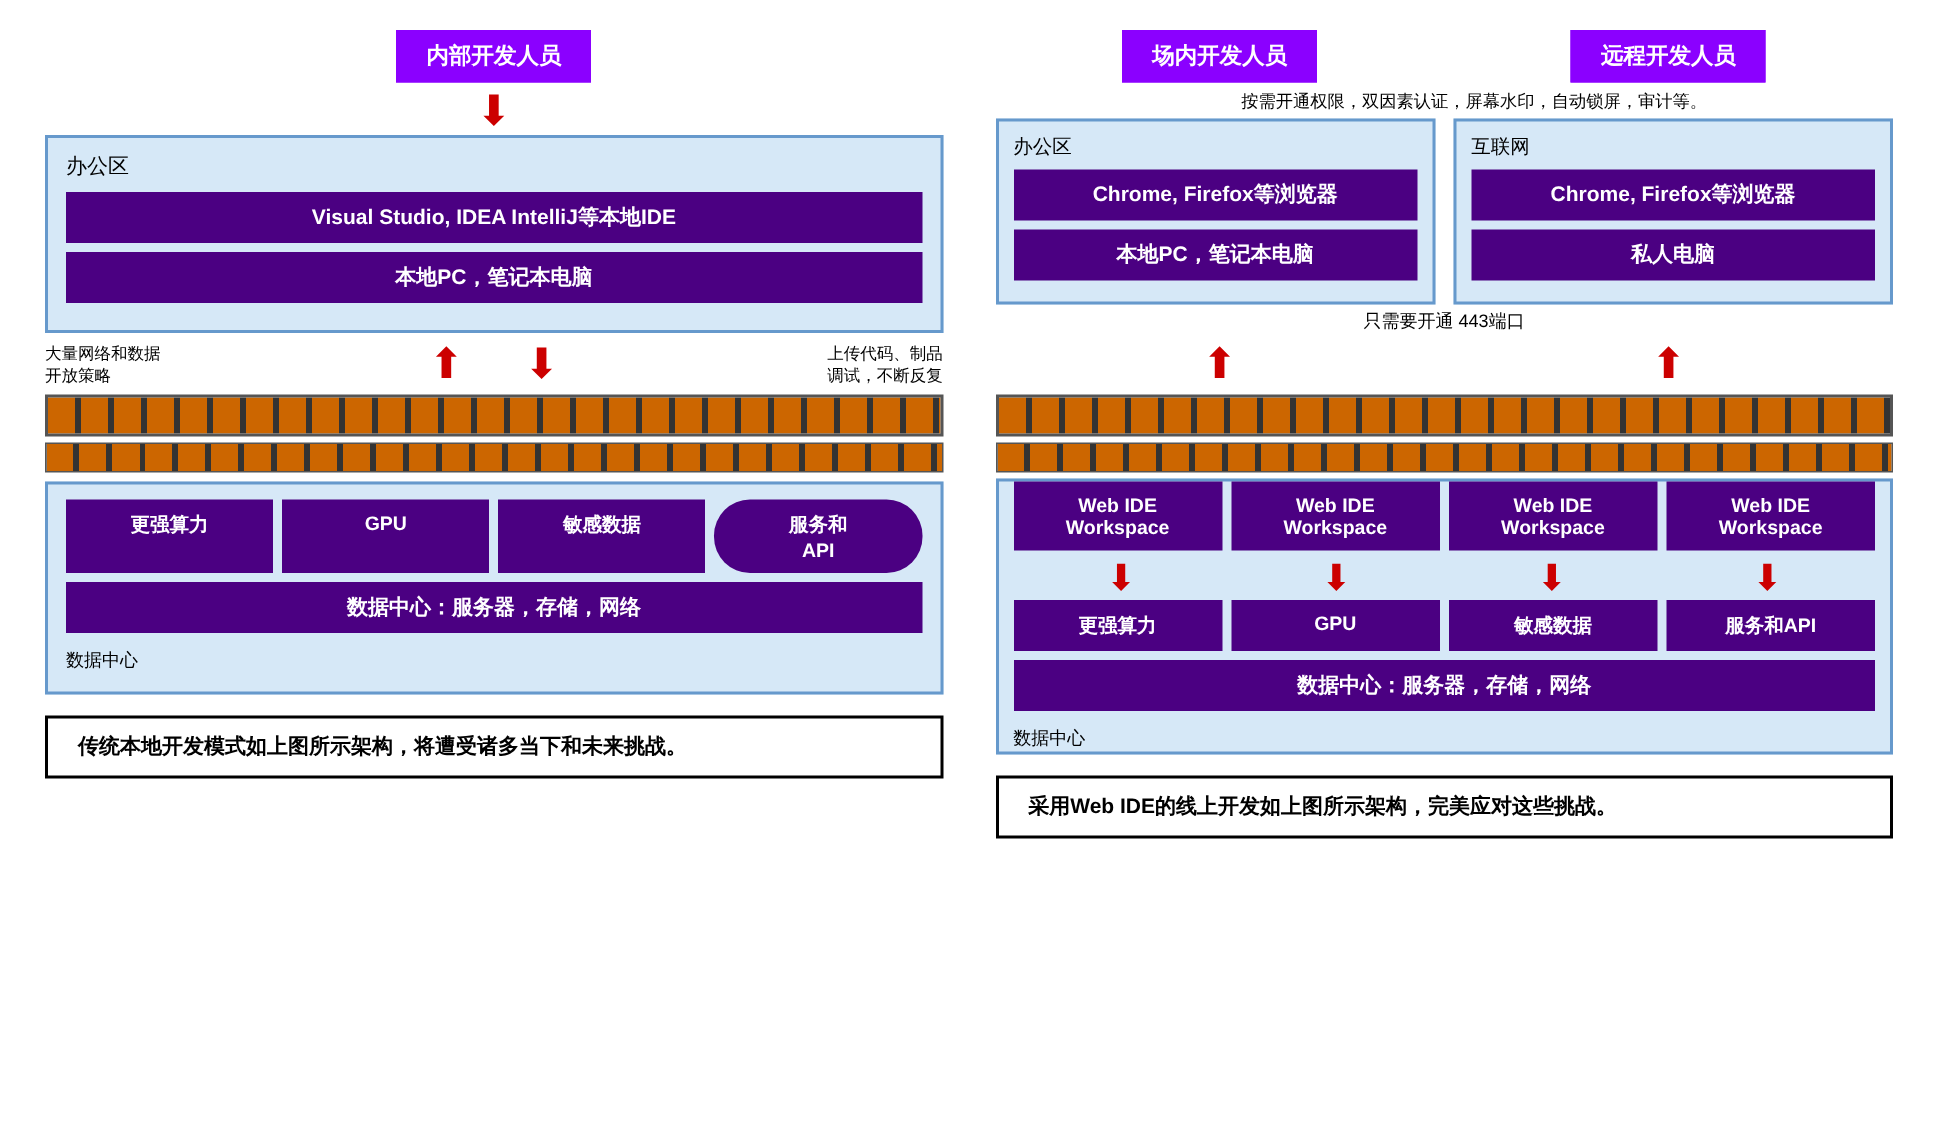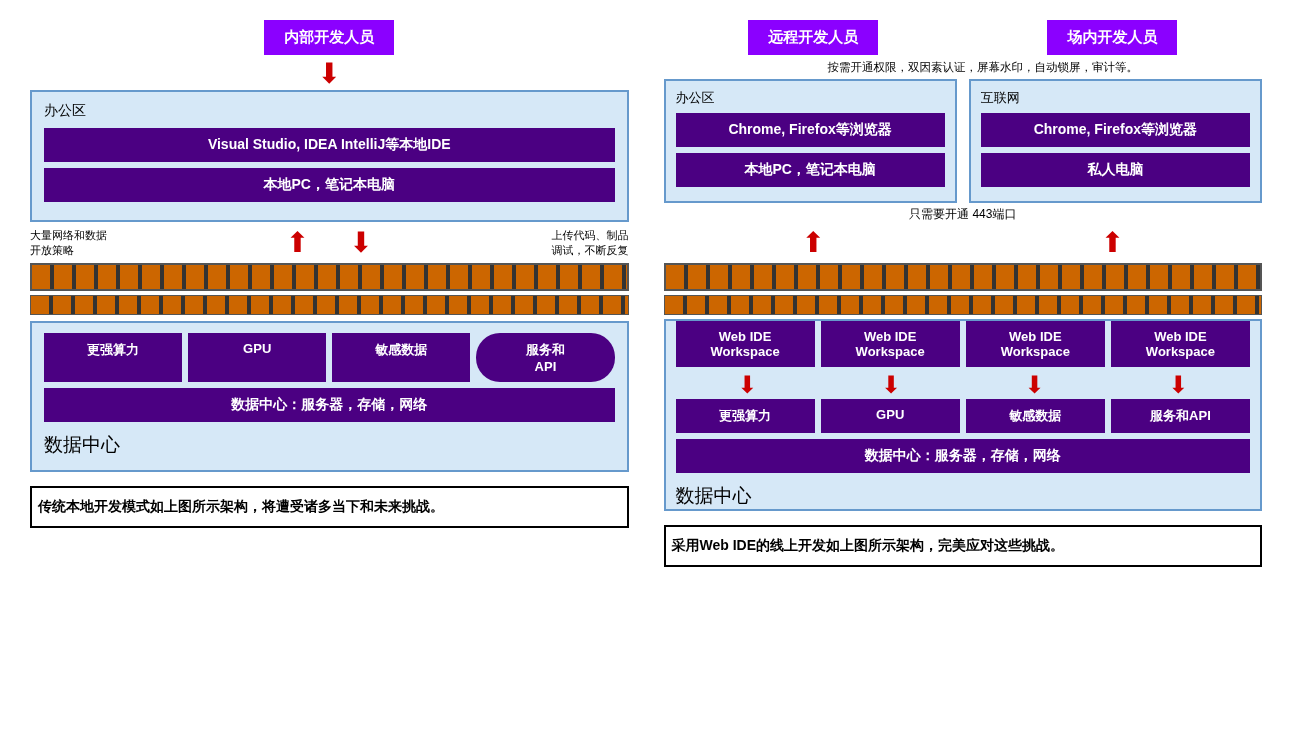--- a/index.html
+++ b/index.html
@@ -111,29 +111,29 @@
         #CC6600 18px,
         #333 18px,
         #333 22px
       );
       height: 28px;
       margin: 4px 0;
       border: 2px solid #555;
     }
 
     .datacenter-label {
-      font-size: 19px;
+      font-size: 12px;
       margin-top: 10px;
       color: #000;
     }
 
     
     .bottom-desc {
       border: 2px solid #000;
-      padding: 10px 6px;
+      padding: 10px 20px;
       margin-top: 14px;
       font-size: 14px;
       font-weight: bold;
       color: #000;
       background: #fff;
     }
 
     
     .two-col-top {
       display: flex;
@@ -270,22 +270,22 @@
       <div class="inner-dark-box">数据中心：服务器，存储，网络</div>
       <div class="datacenter-label">数据中心</div>
     </div>
 
     <div class="bottom-desc">传统本地开发模式如上图所示架构，将遭受诸多当下和未来挑战。</div>
   </div>
 
   <div class="diagram-section">
 
     <div class="persons-row-right">
+      <div class="person-label">场内开发人员</div>
       <div class="person-label">远程开发人员</div>
-      <div class="person-label">场内开发人员</div>
     </div>
 
     <div class="top-annotations-right">按需开通权限，双因素认证，屏幕水印，自动锁屏，审计等。</div>
 
     <div class="two-col-top">
 
       <div class="sub-box">
         <div class="sub-box-label">办公区</div>
         <div class="inner-dark-box">Chrome, Firefox等浏览器</div>
         <div class="inner-dark-box">本地PC，笔记本电脑</div>

